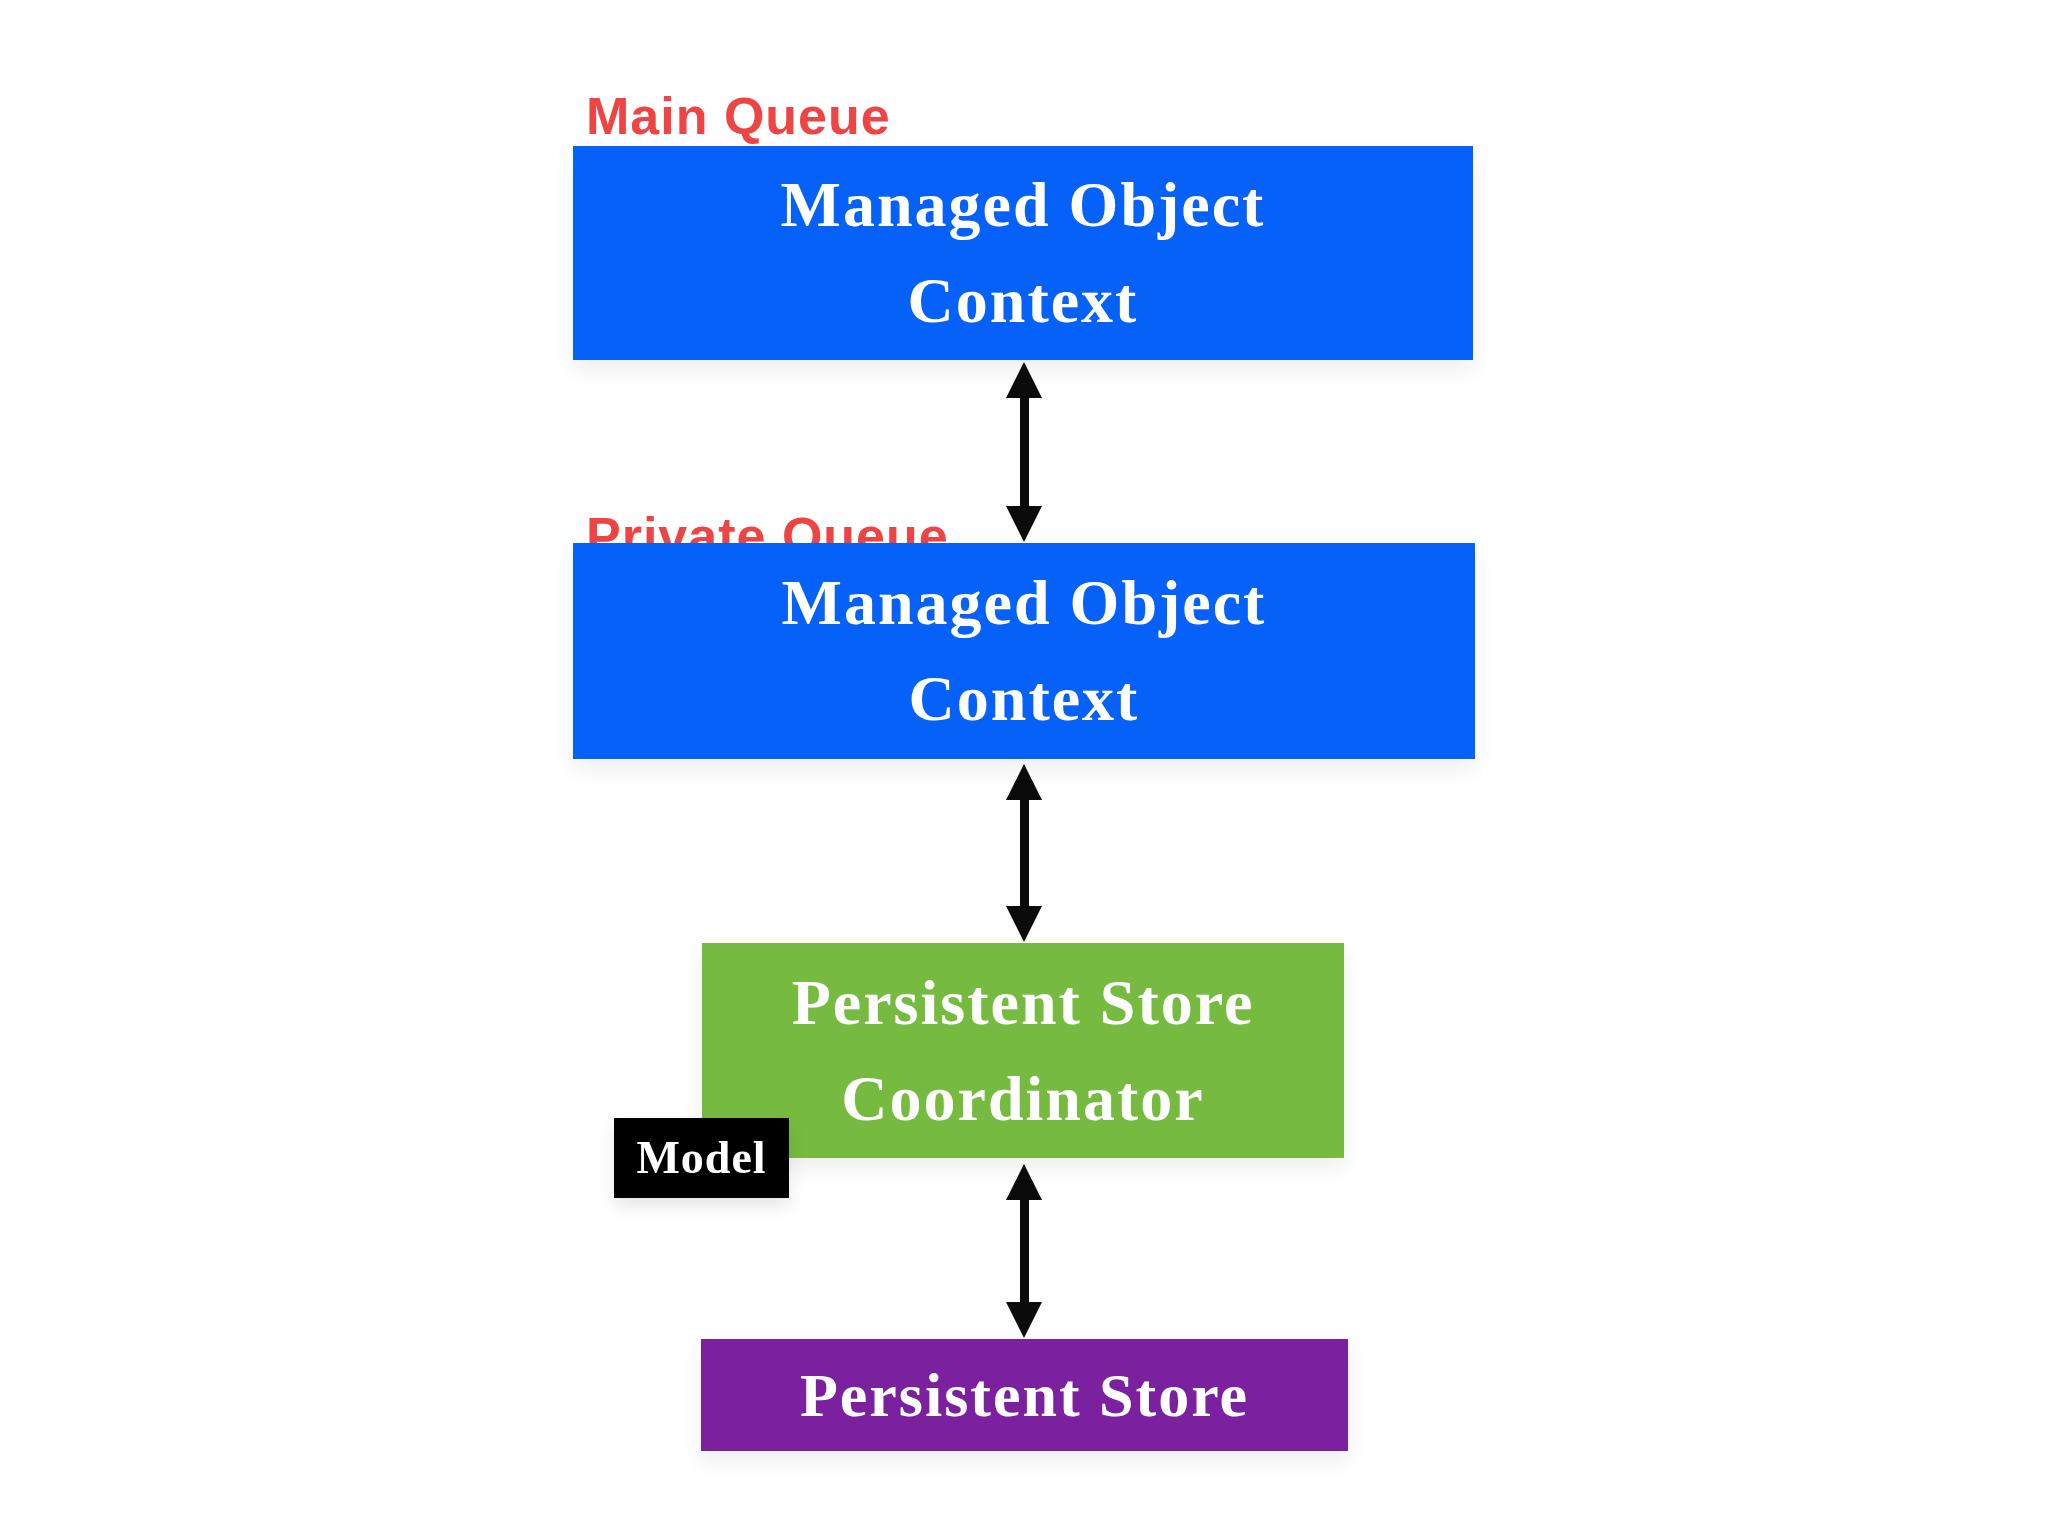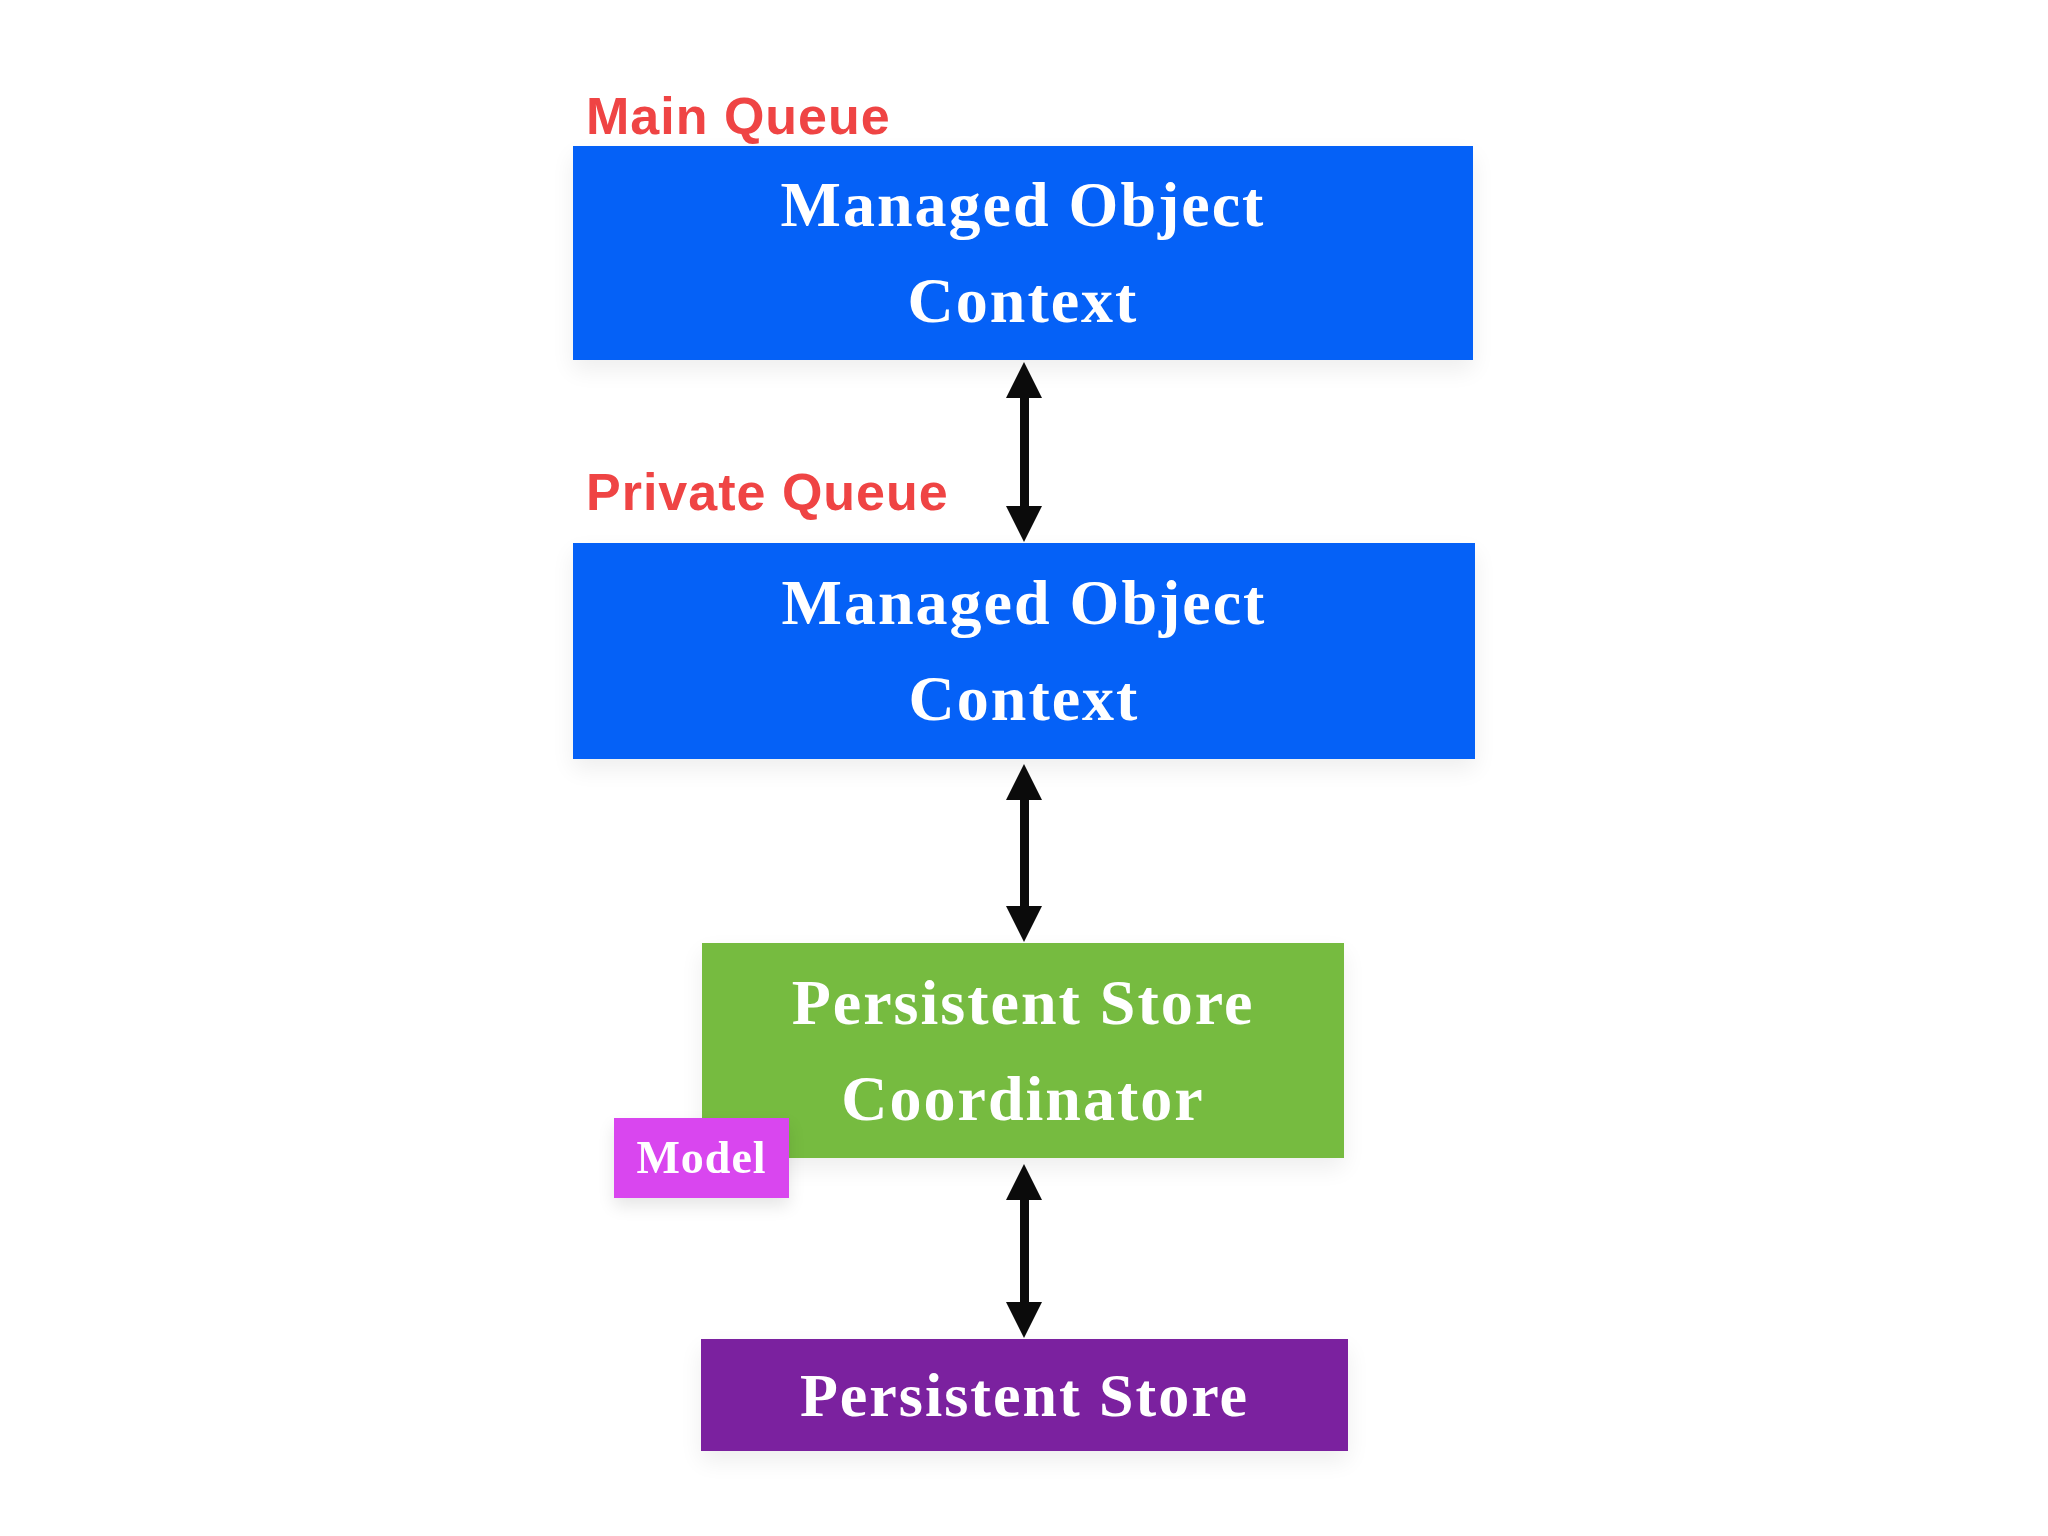--- a/index.html
+++ b/index.html
@@ -80,39 +80,39 @@
     <span class="node-text">Managed Object
 Context</span>
   </div>
 
   <div class="arrow" style="left:1006px;top:362px;height:180px;">
     <div class="head up"></div>
     <div class="shaft"></div>
     <div class="head down"></div>
   </div>
 
-  <div class="queue-label" style="left:586px;top:466px;">Private Queue</div>
+  <div class="queue-label" style="left:586px;top:510px;">Private Queue</div>
 
   <div class="node node-large" style="left: 573px; top: 543px; width: 902px; height: 216px; background: rgb(5, 97, 247);">
     <span class="node-text">Managed Object
 Context</span>
   </div>
 
   <div class="arrow" style="left:1006px;top:764px;height:178px;">
     <div class="head up"></div>
     <div class="shaft"></div>
     <div class="head down"></div>
   </div>
 
   <div class="node node-large" style="left: 702px; top: 943px; width: 642px; height: 215px; z-index: 1; background: rgb(118, 187, 64);">
     <span class="node-text">Persistent Store
 Coordinator</span>
   </div>
 
-  <div class="node node-model" style="left: 614px; top: 1118px; width: 175px; height: 80px; background: #d946ef;">
+  <div class="node node-model" style="left: 614px; top: 1118px; width: 175px; height: 80px; background: #000000;">
     <span class="node-text">Model</span>
   </div>
 
   <div class="arrow" style="left:1006px;top:1164px;height:174px;">
     <div class="head up"></div>
     <div class="shaft"></div>
     <div class="head down"></div>
   </div>
 
   <div class="node node-single" style="left: 701px; top: 1339px; width: 647px; height: 112px; background: rgb(123, 33, 159);">

